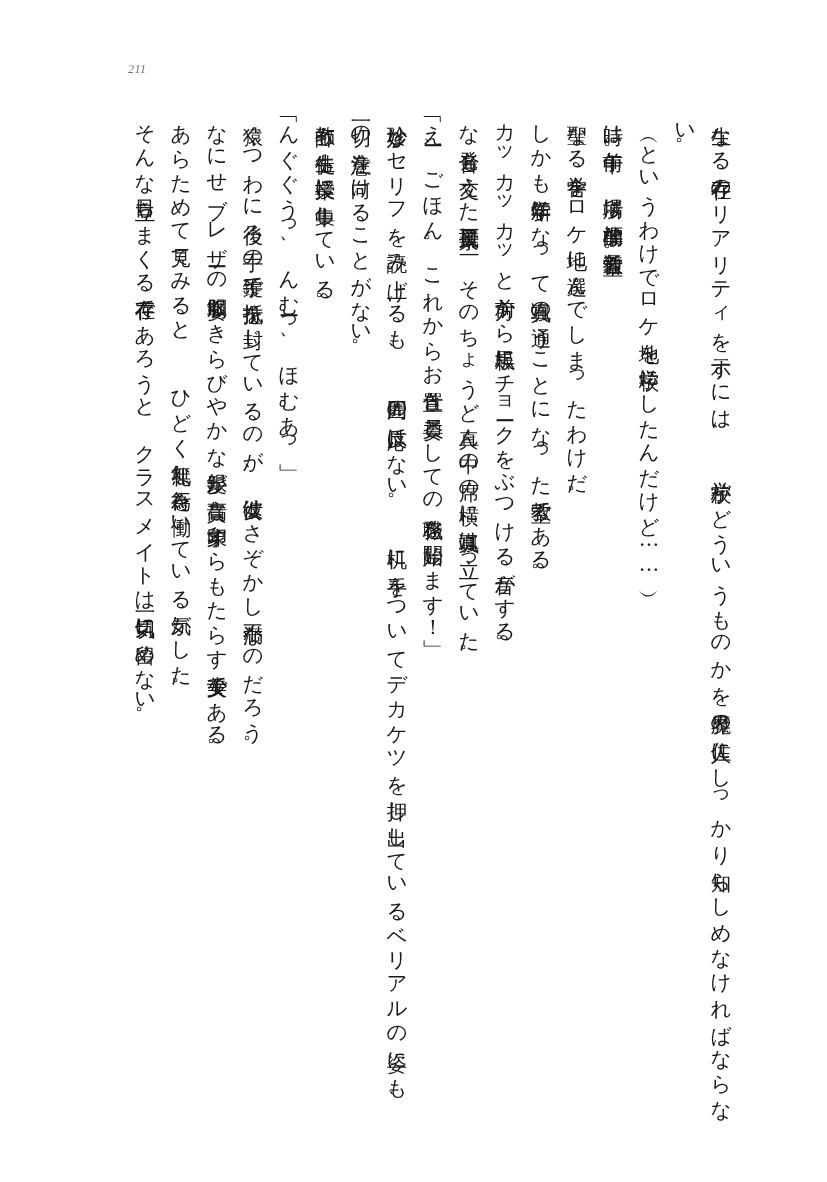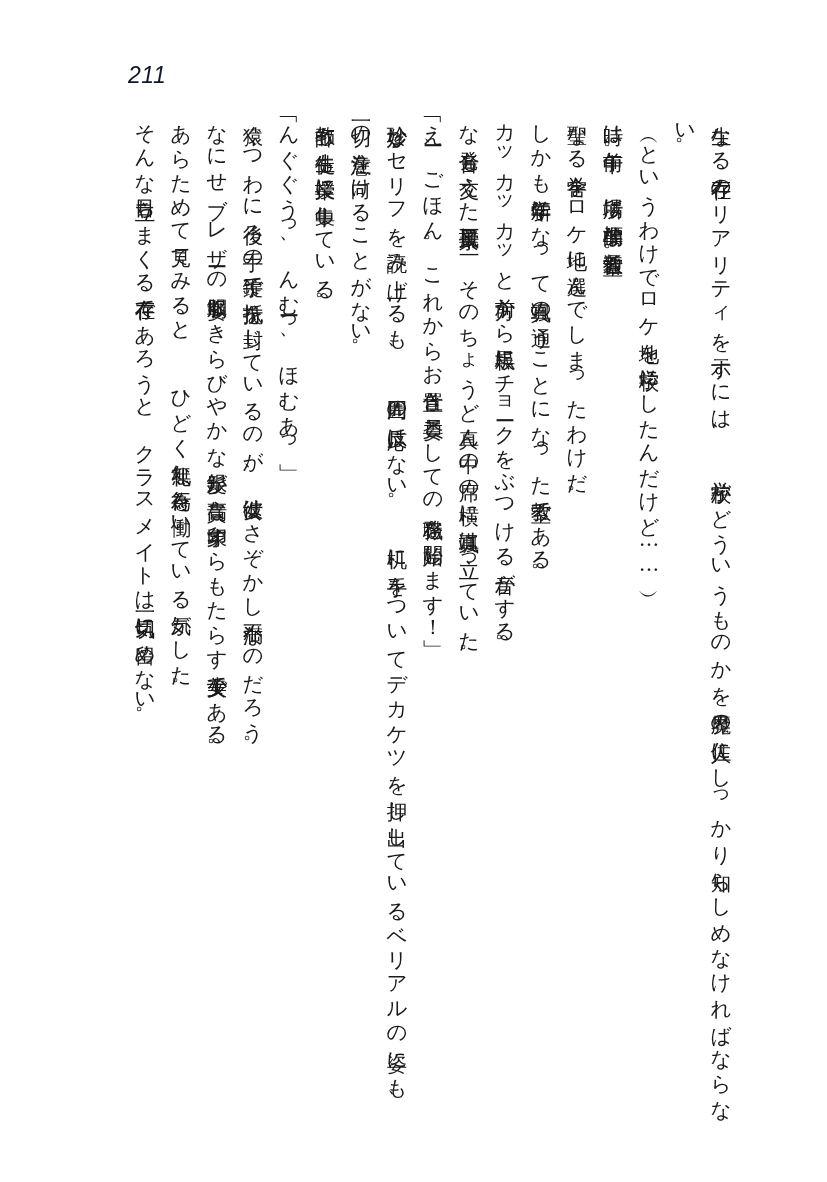--- a/index.html
+++ b/index.html
@@ -13,25 +13,25 @@
     height: 1182px;
     background: #ffffff;
     overflow: hidden;
     font-family: "Liberation Serif", "DejaVu Serif", serif;
     color: #1a1a1a;
   }
   .folio {
     position: absolute;
     left: 128px;
     top: 62px;
-    font-family: Liberation Sans, sans-serif;
+    font-family: Liberation Serif, serif;
     font-style: italic;
-    font-size: 23px;
+    font-size: 12px;
     letter-spacing: 0.5px;
-    color: #0f172a;
+    color: #737373;
   }
   .text-block {
     position: absolute;
     top: 110px;
     right: 88px;
     height: 1000px;
     width: 660px;
     writing-mode: vertical-rl;
     -webkit-writing-mode: vertical-rl;
     text-orientation: upright;

